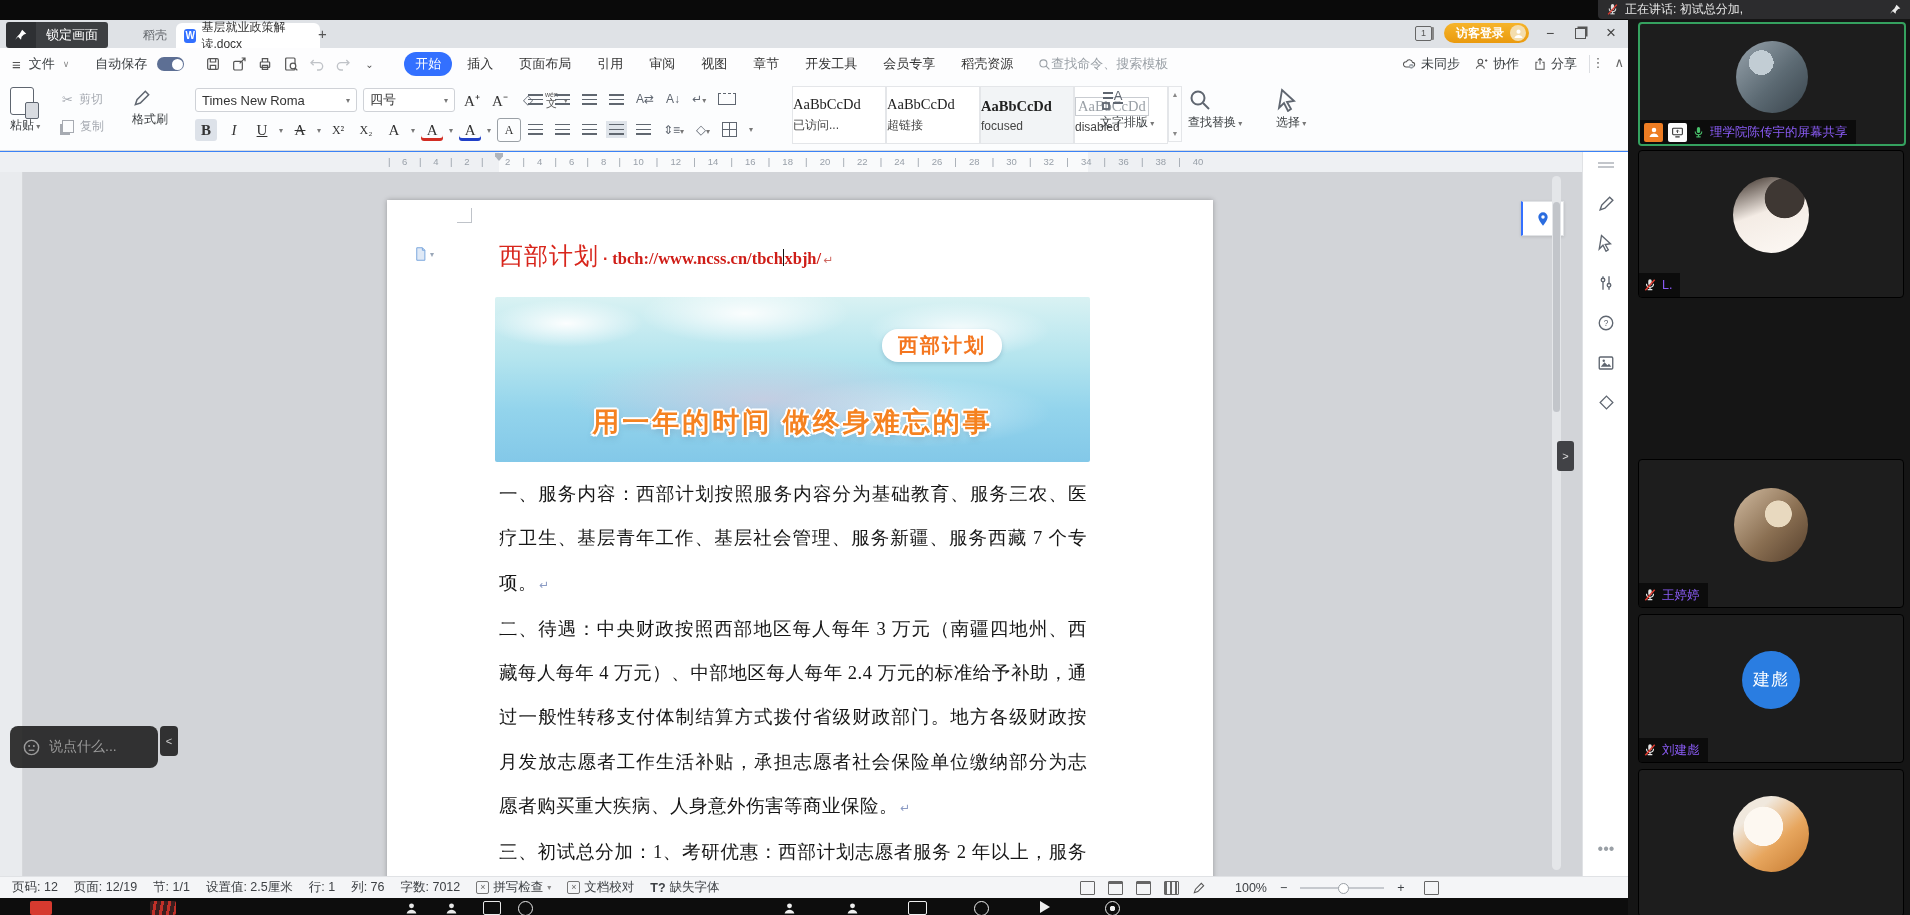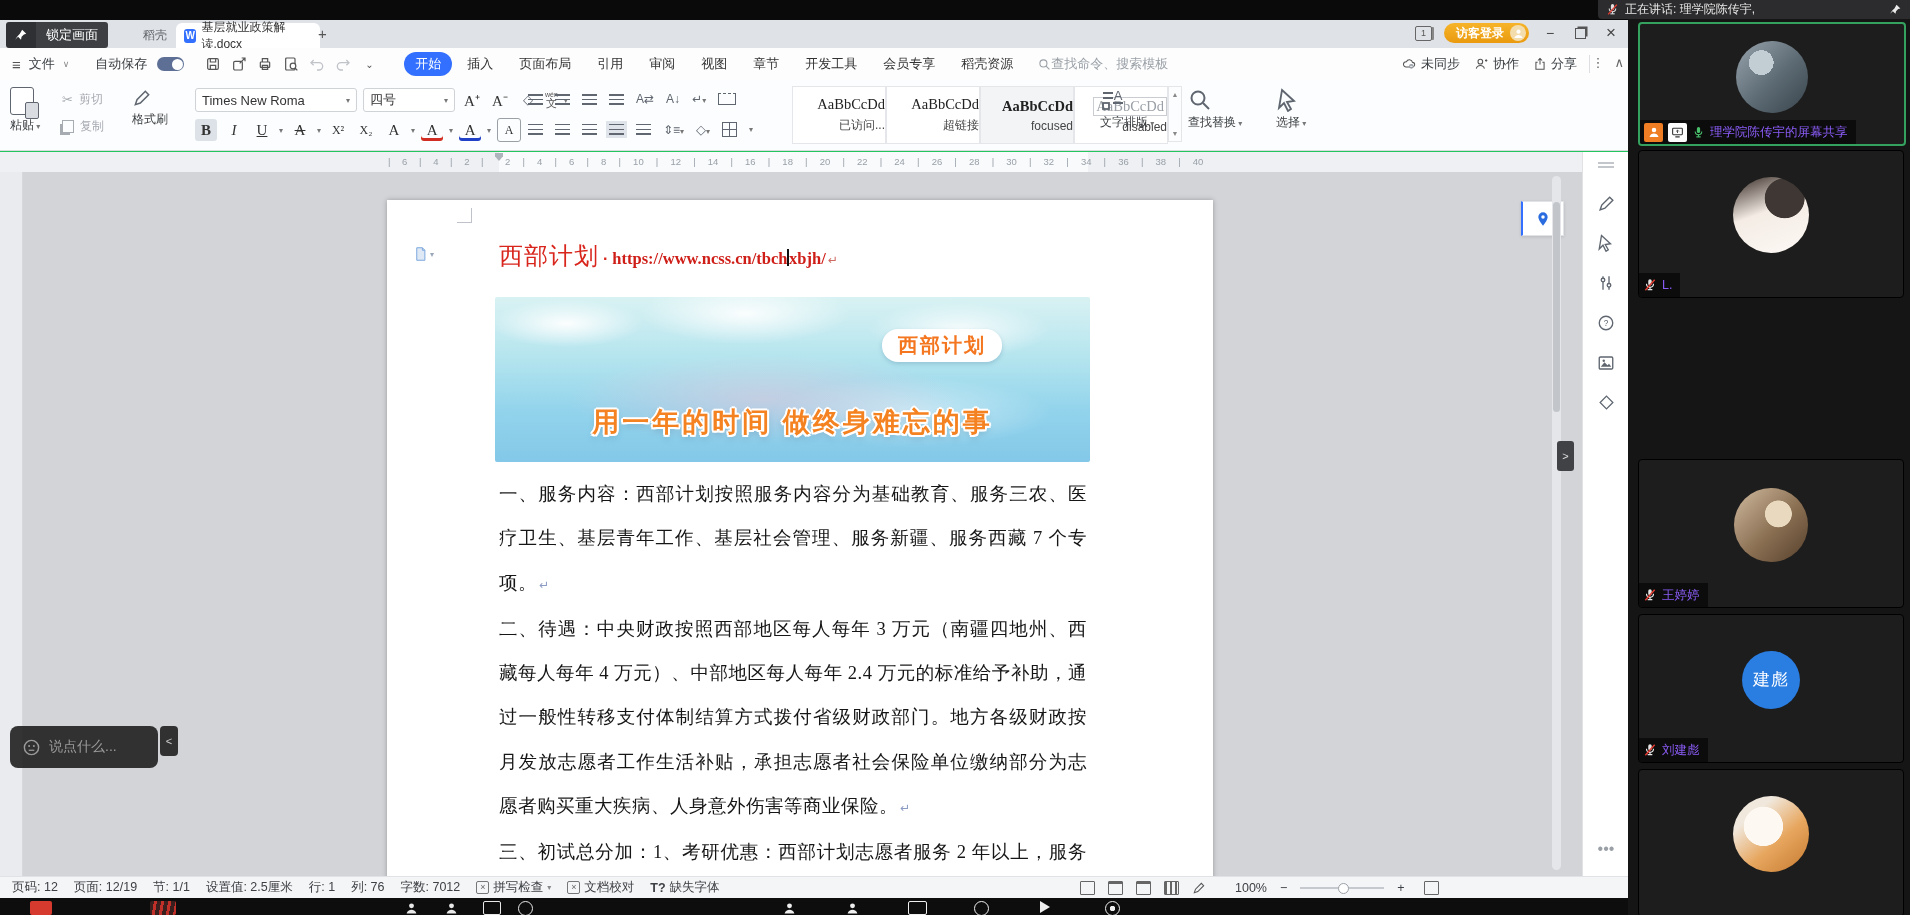--- a/index.html
+++ b/index.html
@@ -10,21 +10,21 @@
 
   
   #top-strip{left:0;top:0;width:1910px;height:20px;background:#0a0a0a}
 
   
   #lock-tip{left:6px;top:22px;height:26px;display:flex;z-index:60}
   #lock-tip .pinbox{width:30px;height:26px;background:#2e3033;border-radius:3px 0 0 3px;display:flex;align-items:center;justify-content:center}
   #lock-tip .lbl{background:rgba(52,54,57,.95);color:#fff;font-size:13px;display:flex;align-items:center;padding:0 10px;border-radius:0 3px 3px 0}
 
   
-  #wps{left:0;top:20px;width:1628px;height:878px;background:#22c55e}
+  #wps{left:0;top:20px;width:1628px;height:878px;background:#3b82f6}
 
   .tabbar{position:absolute;left:0;top:0;width:100%;height:28px;background:#dfe2e6}
   .ghost-tab{position:absolute;left:143px;top:7px;font-size:12px;color:#5f6368}
   .doc-tab{position:absolute;left:176px;top:3px;width:128px;height:25px;background:#fff;border-radius:6px 6px 0 0;
            display:flex;align-items:center;gap:5px;padding:0 8px;font-size:12px;color:#333}
   .wlogo{width:14px;height:14px;background:#3370ff;border-radius:3px;color:#fff;font-size:10px;font-weight:bold;
          display:flex;align-items:center;justify-content:center}
   .newtab{position:absolute;left:318px;top:5px;font-size:15px;color:#555}
   .tb-right{position:absolute;right:8px;top:3px;display:flex;align-items:center;gap:12px}
   .wincount{width:15px;height:13px;border:1.2px solid #666;border-radius:2px;font-size:9px;color:#555;
@@ -63,21 +63,21 @@
           justify-content:space-between;padding:0 6px;font-size:13px;color:#333}
   .fmt{font-family:"Liberation Serif",serif;font-size:15px;color:#333;width:22px;height:22px;display:flex;align-items:center;justify-content:center;border-radius:3px}
   .fmt.on{background:#dde2e9}
   .caret-s{font-size:8px;color:#777}
   .glyph-lines{width:15px;height:11px;background:repeating-linear-gradient(#606770 0 1.5px,transparent 1.5px 4.6px)}
   .g-on{background-color:#dfe4ea;outline:3px solid #dfe4ea}
   .py{display:flex;flex-direction:column;align-items:center;line-height:1;font-size:7px;color:#555}
   .py b{font-size:11px;font-weight:normal}
   .styles{position:absolute;left:792px;top:6px;display:flex}
   .stcard{width:92px;height:56px;border:1px solid #e4e6e9;background:#fff;display:flex;flex-direction:column;
-          align-items:flex-end;justify-content:center;gap:4px}
+          align-items:flex-start;justify-content:center;gap:4px}
   .stcard .sm{font-family:"Liberation Serif",serif;font-size:14.5px;color:#222}
   .stcard .nm{font-size:12px;color:#444}
   .stcard.focus{background:#f2f4f6}
   .stcard.dis .sm{color:#9aa0a6;border:1px solid #c9ccd1;padding:0 2px}
   .spin{width:14px;height:56px;border:1px solid #e4e6e9;display:flex;flex-direction:column;align-items:center;justify-content:space-between;padding:4px 0;box-sizing:border-box;color:#888;font-size:7px}
 
   
   .ruler{position:absolute;left:0;top:132px;width:100%;height:20px;background:#eef0f3;border-bottom:1px solid #dcdee2;color:#99a0a9;font-size:9.5px}
   .ruler .band{position:absolute;left:499px;top:0;width:589px;height:20px;background:#f9fafb}
   .rl{position:absolute;left:388px;top:4px;width:108px;word-spacing:9px;white-space:nowrap}
@@ -545,21 +545,21 @@
       <div class="doc-ico">
         <svg width="15" height="16">
             <use href="#i-doc"></use>
           </svg>
           <span>▾</span>
       </div>
 
       <div class="title-row">
         <span class="title-cn">西部计划</span>
         <span class="title-dot">·</span>
-        <span class="title-link"><span>https://www.ncss.cn/tbch</span><span class="caret"></span><span>xbjh/</span></span>
+        <span class="title-link"><span>tbch://www.ncss.cn/tbch</span><span class="caret"></span><span>xbjh/</span></span>
         <span class="pmark" style="color:#cf6a63">↵</span>
       </div>
 
       <div class="banner">
         <div class="badge">西部计划</div>
         <div class="slogan">用一年的时间 做终身难忘的事</div>
       </div>
 
       <div class="body-text">
         <p><b>一、服务内容：</b><span>西部计划按照服务内容分为基础教育、服务三农、医疗卫生、基层青年工作、基层社会管理、服务新疆、服务西藏 7 个专项。</span><span class="pmark">↵</span></p>
@@ -670,21 +670,21 @@
 
   <div class="speakbar">
     <span style="position:relative;width:13px;height:13px">
       <svg width="13" height="13" style="color:#dedede;position:absolute">
           <use href="#i-mic"></use>
         </svg>
       <svg width="13" height="13" style="position:absolute">
           <use href="#i-slash"></use>
         </svg>
     </span>
-    <span>正在讲话: 理学院陈传宇,</span>
+    <span>正在讲话: 初试总分加,</span>
     <svg width="13" height="13" style="color:#e9e9e9;margin-left:auto">
         <use href="#i-pin"></use>
       </svg>
   </div>
 
   <div class="tile speaking" style="top:22px;height:120px">
     <div class="av photo0"></div>
     <div class="namebar">
       <span class="sq orange">
           <svg width="12" height="12" style="color:#fff">

